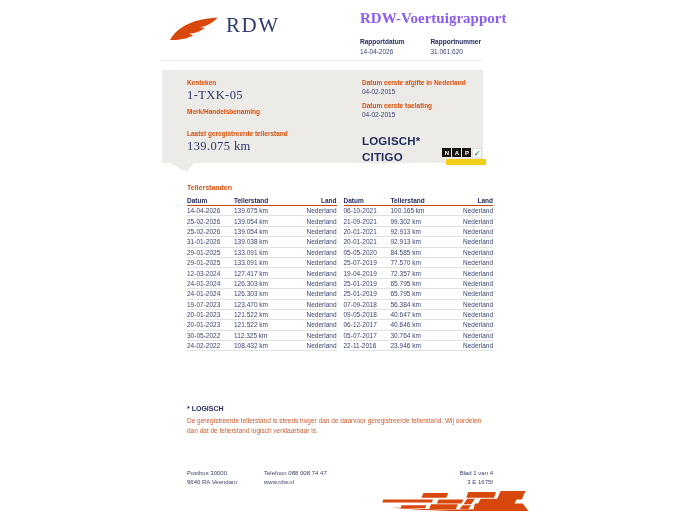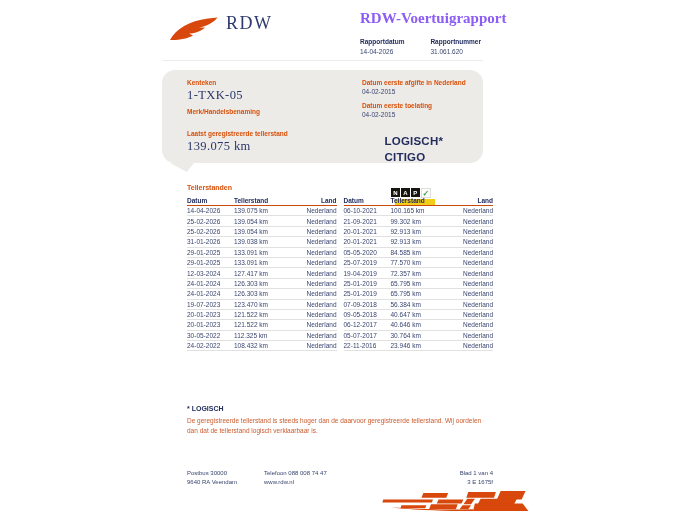--- a/index.html
+++ b/index.html
@@ -3,40 +3,40 @@
 <meta charset="utf-8">
 <style>
   * { margin:0; padding:0; box-sizing:border-box; }
   body { width:685px; height:514px; background:#ffffff; overflow:hidden;
          font-family:"Liberation Sans", sans-serif; }
   .page { position:relative; width:685px; height:514px; background:#fff; }
 
   
   .logo-wing { position:absolute; left:168px; top:15px; width:52px; height:30px; }
   .logo-text { position:absolute; left:226px; top:13px; font-family:"Liberation Serif", serif;
-               font-size:18px; letter-spacing:1.5px; color:#2E3A6E; }
+               font-size:21px; letter-spacing:1.5px; color:#2E3A6E; }
   .doc-title { position:absolute; left:360px; top:10px; font-family:"Liberation Serif", serif;
                font-weight:bold; font-size:15px; color:#8b5cf6; }
   .report-meta { position:absolute; left:360px; top:38px; display:flex; gap:26px; }
   .meta-label { font-size:6.5px; font-weight:bold; color:#222D5E; }
   .meta-value { font-size:6.5px; color:#39456F; margin-top:3px; }
   .header-rule { position:absolute; left:162px; top:60px; width:321px; height:1px; background:#ececec; }
 
   
-  .summary-box { position:absolute; left:162px; top:70px; width:321px; height:93px; background:#EDEBE8;border-radius:13px; }
+  .summary-box { position:absolute; left:162px; top:70px; width:321px; height:93px; background:#EDEBE8; }
   .summary-notch { position:absolute; left:170px; top:163px; width:24px; height:9px; background:#EDEBE8;
                    clip-path:polygon(0 0, 100% 0, 70% 100%); }
   .box-left  { position:absolute; left:25px;  top:9px; }
   .box-right { position:absolute; left:200px; top:9px; }
   .f-label { font-size:6.5px; font-weight:bold; color:#D8500A; margin-bottom:2px; }
   .f-value-lg { font-family:"Liberation Serif", serif; font-size:12.5px; color:#2B3667;
                 letter-spacing:0.4px; margin-bottom:5px; }
   .f-value-sm { font-size:6.5px; color:#39456F; margin-bottom:7px; }
   .spacer14 { height:13px; }
-  .verdict-row { display:flex; align-items:center; gap:22px; margin-top:16px;flex-direction:column; }
+  .verdict-row { display:flex; align-items:flex-end; gap:22px; margin-top:16px; }
   .verdict-text { font-size:11.5px; font-weight:bold; color:#222D5E; line-height:1.35; letter-spacing:0.2px; }
   .nap { position:relative; width:46px; height:17px; margin-top:1px; }
   .nap-bar { position:absolute; left:4px; bottom:0; width:40px; height:6px; background:#F2CE1B; }
   .nap-boxes { position:absolute; left:0; top:0; display:flex; gap:1px; }
   .nap-box { width:9px; height:9px; background:#17150F; color:#fff; font-size:6px; font-weight:bold;
              display:flex; align-items:center; justify-content:center; }
   .nap-check { width:10px; height:10px; background:#fff; color:#2F9E44; font-size:8px; font-weight:bold;
                display:flex; align-items:center; justify-content:center; border:0.5px solid #ddd; }
 
   

